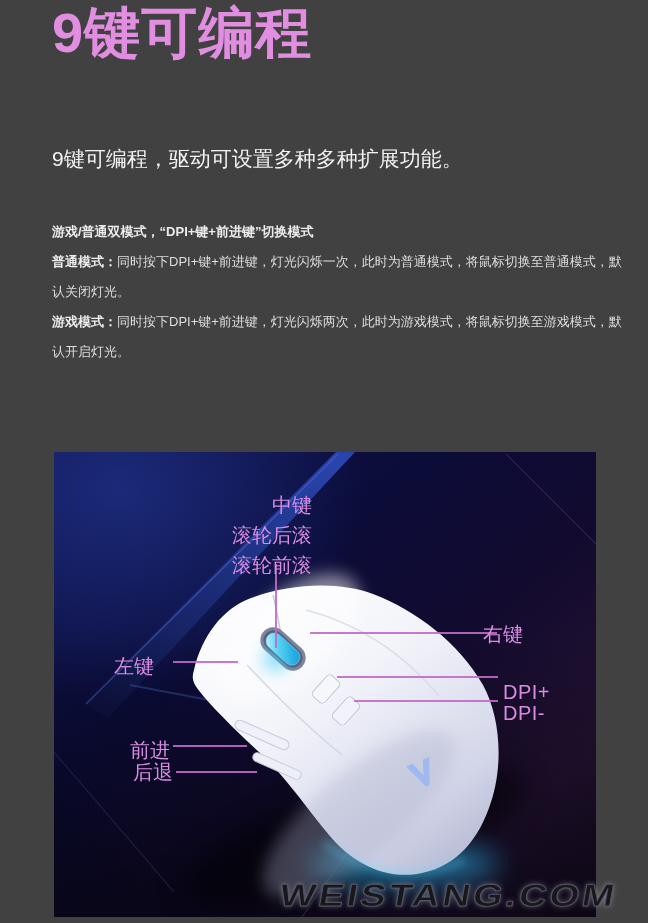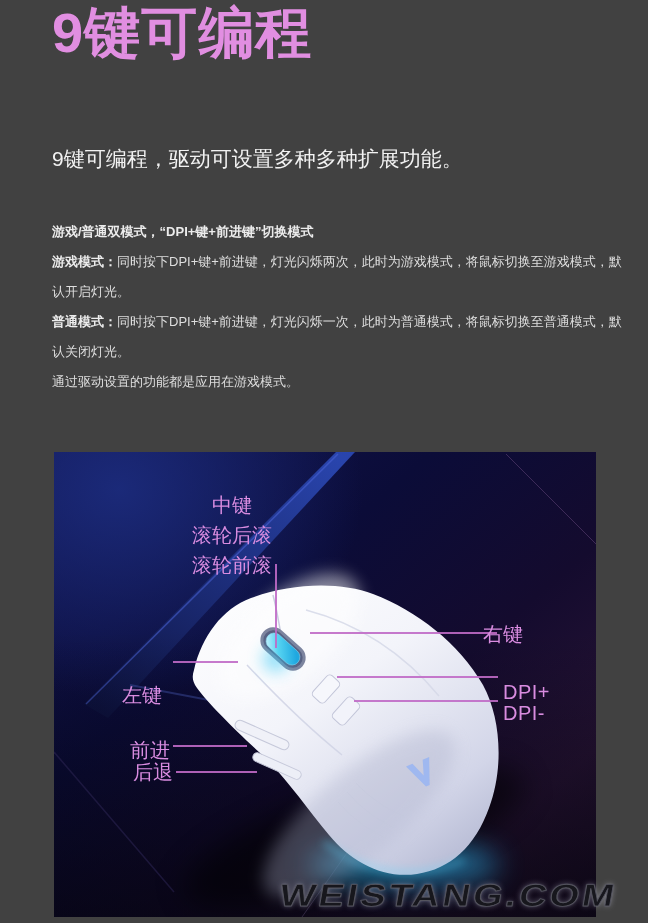--- a/index.html
+++ b/index.html
@@ -30,21 +30,21 @@
   .figure {
     position:absolute; left:54px; top:452px; width:542px; height:465px;
     background:#0a0a2e; overflow:hidden;
   }
   .figure svg { position:absolute; left:0; top:0; }
   .callout {
     position:absolute; font-size:20px; line-height:28px;
     color:#d98ce0; white-space:nowrap; z-index:3;
   }
   .callout.latin { letter-spacing:.5px;margin-top:12px; }
-  .mid-block { text-align:center; width:160px; line-height:30px; }
+  .mid-block { text-align:right; width:160px; line-height:30px; }
   .lead-line { position:absolute; background:#c06ac6; opacity:.9; z-index:2; }
   .lead-line.h { height:2px; }
   .lead-line.v { width:2px; }
   
   .watermark {
     position:absolute; left:283px; top:878px; z-index:5;
     font-size:38px; font-weight:700; letter-spacing:3px;
     transform:skewX(-10deg) scaleY(.82); transform-origin:left top;
     color:#17171d; -webkit-text-stroke:1px #54545e;
     text-shadow:0 0 7px rgba(235,235,255,.38), 0 0 2px rgba(190,190,215,.45);
@@ -59,23 +59,22 @@
   <div class="headline">
     <div>9键可编程</div>
   </div>
 
   <div class="intro">
     <div>9键可编程，驱动可设置多种多种扩展功能。</div>
   </div>
 
   <div class="details">
     <p class="detail-title">游戏/普通双模式，“DPI+键+前进键”切换模式</p>
+    <p><b>普通模式：</b><span>同时按下DPI+键+前进键，灯光闪烁一次，此时为普通模式，将鼠标切换至普通模式，默认关闭灯光。</span></p>
     <p><b>游戏模式：</b><span>同时按下DPI+键+前进键，灯光闪烁两次，此时为游戏模式，将鼠标切换至游戏模式，默认开启灯光。</span></p>
-    <p><b>普通模式：</b><span>同时按下DPI+键+前进键，灯光闪烁一次，此时为普通模式，将鼠标切换至普通模式，默认关闭灯光。</span></p>
-    <p><span>通过驱动设置的功能都是应用在游戏模式。</span></p>
   </div>
 
   <div class="figure">
     <svg width="542" height="465" viewBox="0 0 542 465">
       <defs>
         <linearGradient id="bg1" x1="0" y1="0" x2="1" y2="1">
           <stop offset="0" stop-color="#111550"></stop>
           <stop offset="0.35" stop-color="#0b0c38"></stop>
           <stop offset="0.6" stop-color="#140b2e"></stop>
           <stop offset="0.82" stop-color="#261334"></stop>
@@ -178,21 +177,21 @@
 
     <div class="callout" style="left:429px; top:168px;">右键</div>
     <div class="lead-line h" style="left:256px; top:180px; width:187px;"></div>
 
     <div class="callout latin" style="left:449px; top:214px;">DPI+</div>
     <div class="lead-line h" style="left:283px; top:224px; width:161px;"></div>
 
     <div class="callout latin" style="left:449px; top:235px;">DPI-</div>
     <div class="lead-line h" style="left:300px; top:248px; width:144px;"></div>
 
-    <div class="callout" style="left:68px; top:200px;margin-top:29px;">左键</div>
+    <div class="callout" style="left:60px; top:200px;">左键</div>
     <div class="lead-line h" style="left:119px; top:209px; width:65px;"></div>
 
     <div class="callout" style="left:76px; top:284px;">前进</div>
     <div class="lead-line h" style="left:119px; top:293px; width:74px;"></div>
 
     <div class="callout" style="left:79px; top:306px;">后退</div>
     <div class="lead-line h" style="left:122px; top:319px; width:81px;"></div>
   </div>
 
   <div class="watermark">WEISTANG.COM</div>

